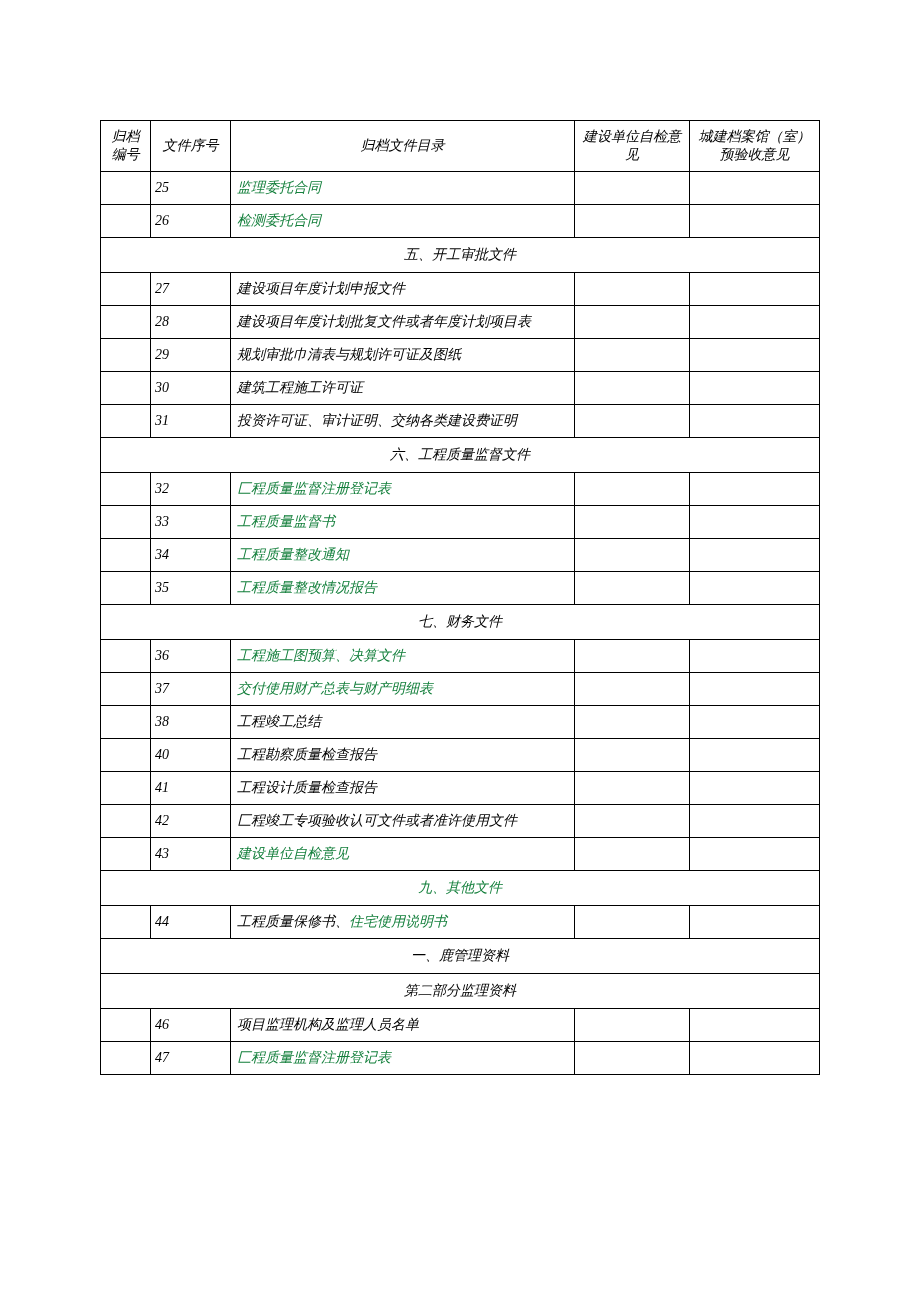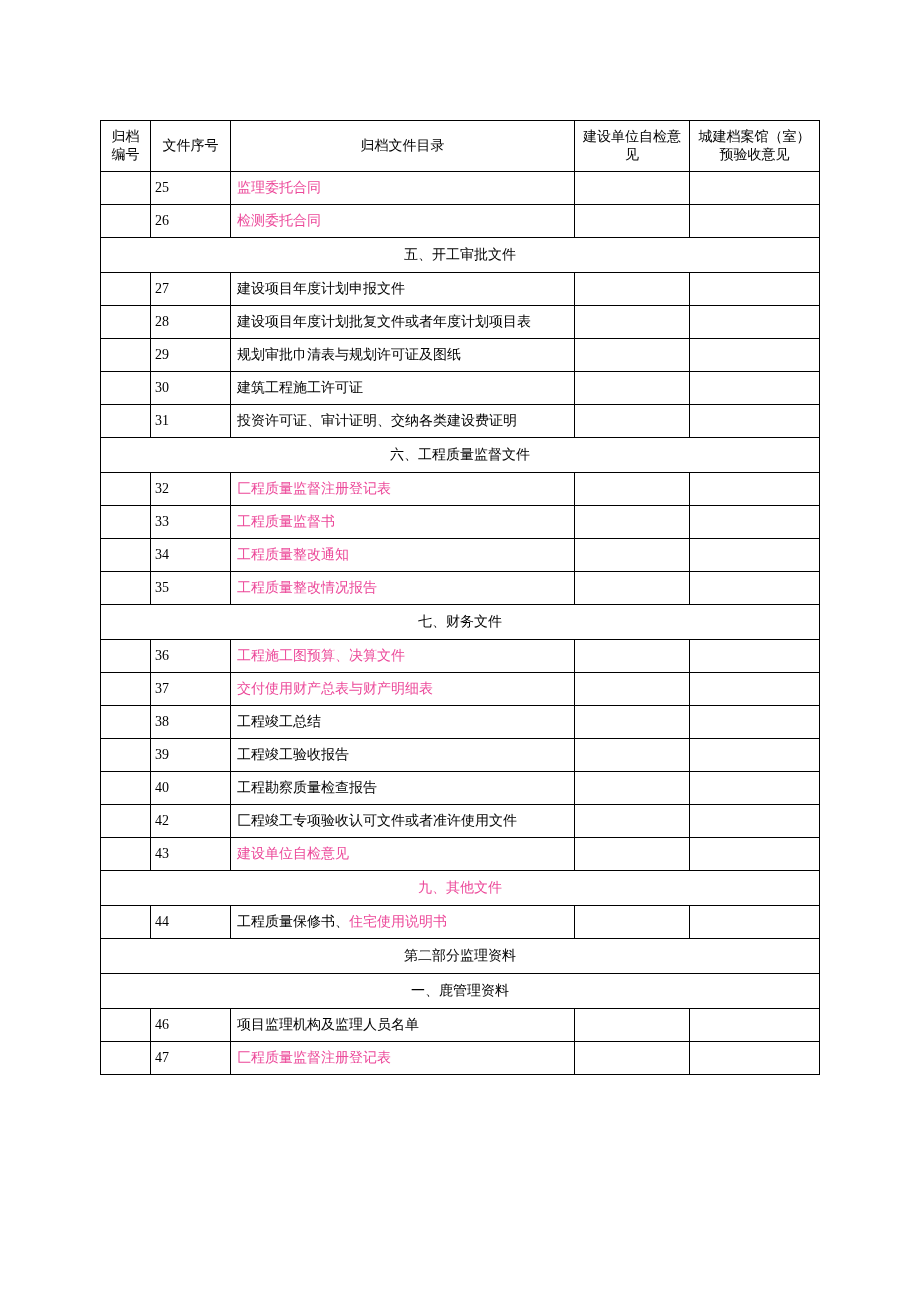--- a/index.html
+++ b/index.html
@@ -6,20 +6,21 @@
     margin: 0;
     padding: 0;
     background: #fff;
     font-family: "SimSun", "宋体", serif;
     font-size: 14px;
     color: #000;
     width: 920px;
   }
   .page {
     padding: 120px 100px 100px 100px;
+    font-style: italic;
   }
   table {
     width: 100%;
     border-collapse: collapse;
     table-layout: fixed;
   }
   td, th {
     border: 1px solid #000;
     padding: 7px 4px;
     vertical-align: middle;
@@ -28,21 +29,21 @@
     font-weight: normal;
     text-align: center;
   }
   .col-id    { width: 50px; }
   .col-seq   { width: 80px; }
   .col-name  { }
   .col-insp  { width: 115px; }
   .col-accept{ width: 130px; }
   .c { text-align: left; }
   .l { text-align: left; padding-left: 6px; }
-  .red { color: #ec4899; }
+  .red { color: #15803d; }
   .section td {
     text-align: center;
     padding: 8px 4px;
   }
 </style>
 </head>
 <body>
 
 <div class="page">
   <table>
@@ -165,34 +166,34 @@
         </tr>
         <tr>
           <td class="c"></td>
           <td class="c">38</td>
           <td class="l">工程竣工总结</td>
           <td></td>
           <td></td>
         </tr>
         <tr>
           <td class="c"></td>
-          <td class="c">39</td>
-          <td class="l">工程竣工验收报告</td>
-          <td></td>
-          <td></td>
-        </tr>
-        <tr>
-          <td class="c"></td>
           <td class="c">40</td>
           <td class="l">工程勘察质量检查报告</td>
           <td></td>
           <td></td>
         </tr>
         <tr>
           <td class="c"></td>
+          <td class="c">41</td>
+          <td class="l">工程设计质量检查报告</td>
+          <td></td>
+          <td></td>
+        </tr>
+        <tr>
+          <td class="c"></td>
           <td class="c">42</td>
           <td class="l">匚程竣工专项验收认可文件或者准许使用文件</td>
           <td></td>
           <td></td>
         </tr>
         <tr>
           <td class="c"></td>
           <td class="c">43</td>
           <td class="l red">建设单位自检意见</td>
           <td></td>
@@ -202,24 +203,24 @@
           <td colspan="5" class="red">九、其他文件</td>
         </tr>
         <tr>
           <td class="c"></td>
           <td class="c">44</td>
           <td class="l"><span>工程质量保修书、</span><span class="red">住宅使用说明书</span></td>
           <td></td>
           <td></td>
         </tr>
         <tr class="section">
+          <td colspan="5">一、鹿管理资料</td>
+        </tr>
+        <tr class="section">
           <td colspan="5">第二部分监理资料</td>
-        </tr>
-        <tr class="section">
-          <td colspan="5">一、鹿管理资料</td>
         </tr>
         <tr>
           <td class="c"></td>
           <td class="c">46</td>
           <td class="l">项目监理机构及监理人员名单</td>
           <td></td>
           <td></td>
         </tr>
         <tr>
           <td class="c"></td>

